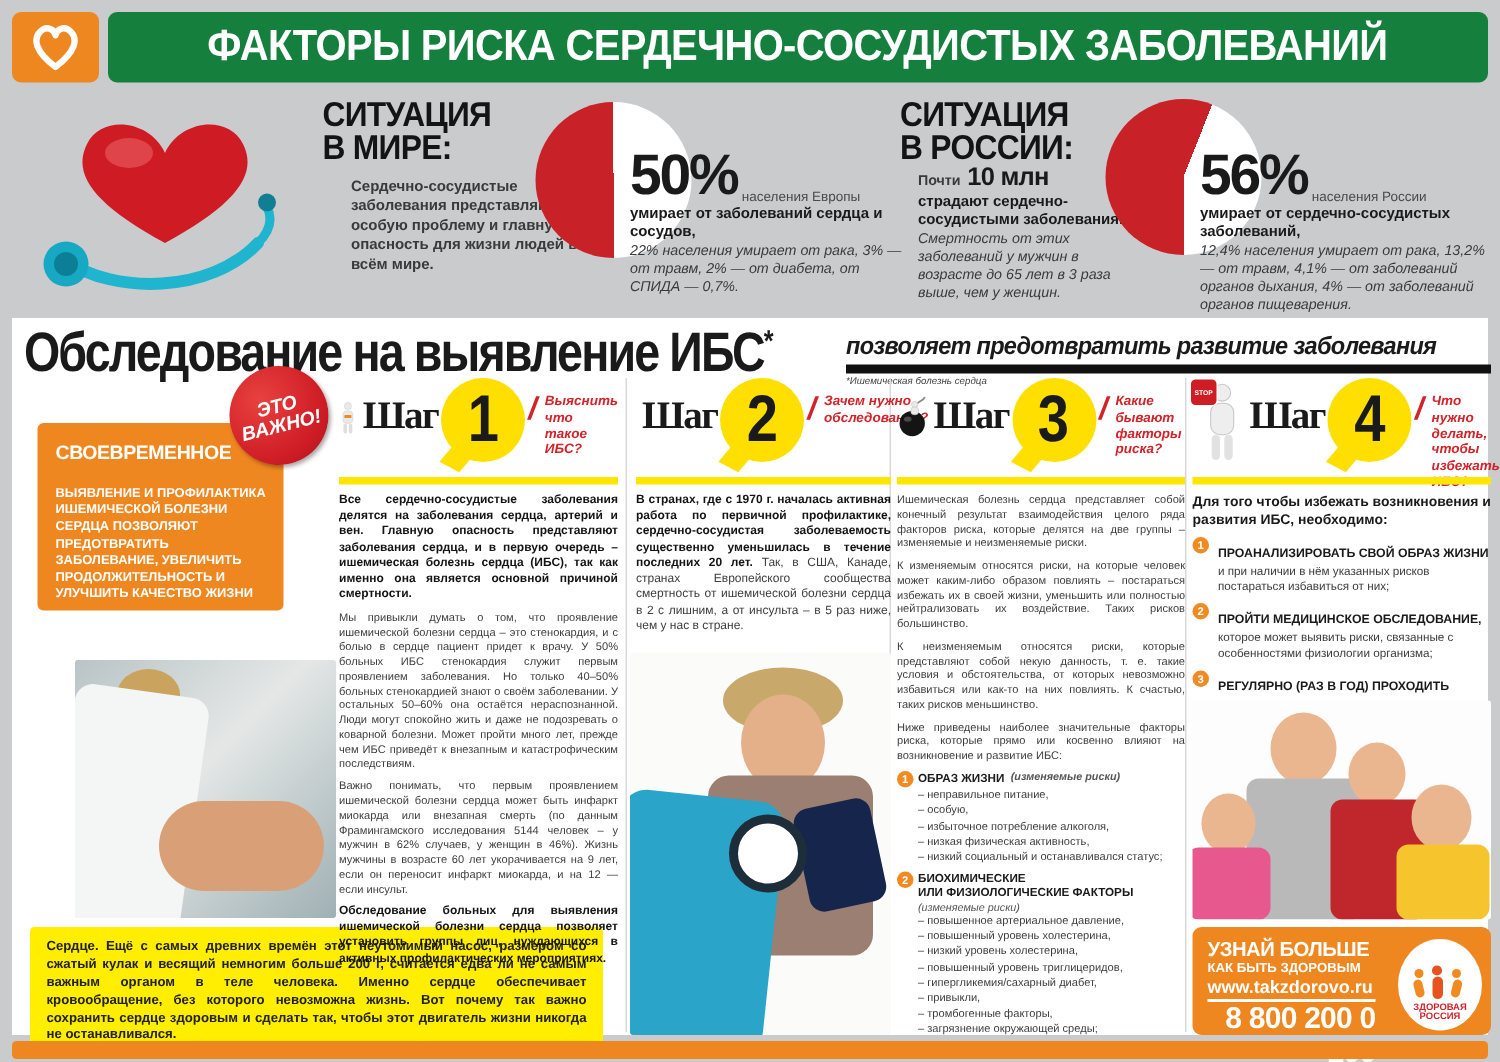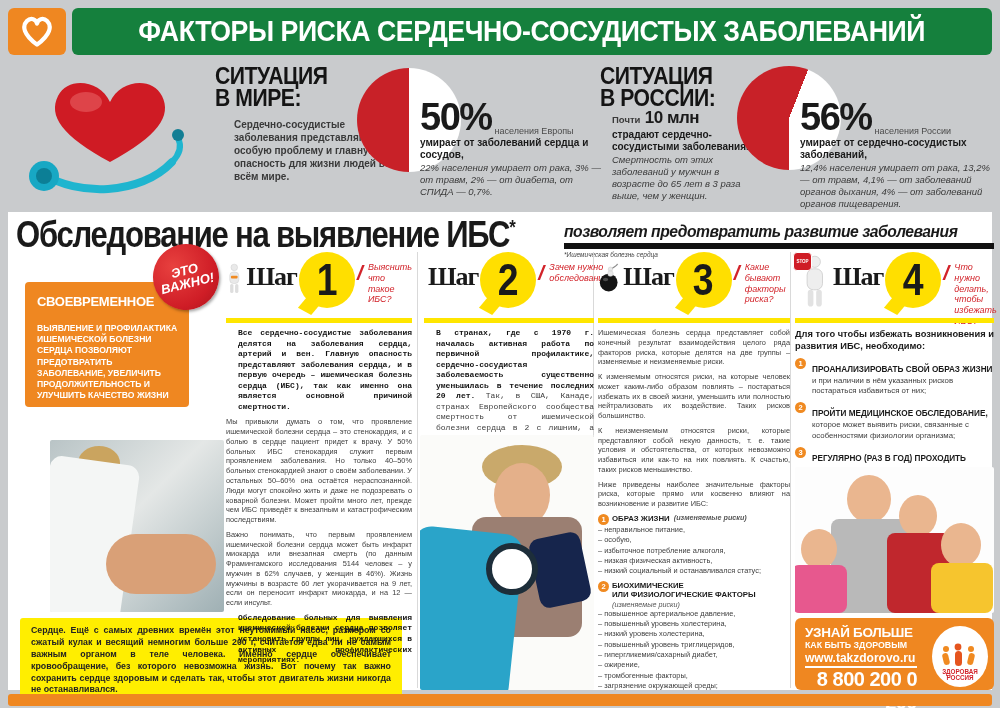--- a/index.html
+++ b/index.html
@@ -39,34 +39,34 @@
   .imp-text{font-size:8.6px;font-weight:bold;line-height:1.3;margin-top:14px;}
 
   .divider{width:1px;background:#d9d9d9;top:40px;height:436px;}
 
   
   .col-head{display:flex;align-items:flex-start;height:64px;}
   .step-word{font-size:26px;font-weight:bold;letter-spacing:-1px;margin:10px 2px 0 4px;font-family:Liberation Serif, serif;}
   .step-circle{position:relative;width:56px;height:56px;background:#ffdf00;border-radius:50%;flex:0 0 auto;display:flex;align-items:center;justify-content:center;}
   .step-circle::after{content:"";position:absolute;left:3px;bottom:-5px;width:15px;height:15px;background:#ffdf00;transform:rotate(28deg) skewX(-12deg);}
   .step-num{font-size:44px;font-weight:bold;transform:scaleX(0.85);line-height:1;}
-  .step-q{position:relative;margin-left:13px;margin-top:10px;color:#d2232a;font-weight:normal;font-style:italic;font-size:9px;line-height:1.2;}
+  .step-q{position:relative;margin-left:13px;margin-top:10px;color:#d2232a;font-weight:bold;font-style:italic;font-size:9px;line-height:1.2;}
   .step-q::before{content:"/";position:absolute;left:-11px;top:-2px;font-size:21px;font-weight:bold;}
   .step-rule{height:5px;background:#ffe600;}
 
   
-  .t-lead{font-size:8px;font-weight:bold;text-align:justify;line-height:1.32;color:#141414;margin:0 0 5px 12px;font-family:Liberation Mono, monospace;}
+  .t-lead{font-size:8px;font-weight:bold;text-align:justify;line-height:1.32;color:#141414;margin:0 0 5px 0;}
   .t-body{font-size:7.4px;text-align:justify;line-height:1.32;color:#3d3d3d;margin:0 0 5px 0;}
   .inline-normal{font-weight:normal;color:#3d3d3d;}
 
   .num-badge{display:inline-block;width:11px;height:11px;border-radius:50%;background:#f08a21;color:#fff;font-size:7.5px;font-weight:bold;text-align:center;line-height:11px;margin-right:3px;flex:0 0 auto;}
   .grp{margin-top:4px;}
   .grp-title{font-size:7.8px;font-weight:bold;line-height:1.2;display:flex;}
   .grp-sub{font-size:7.2px;font-style:italic;color:#555;margin-left:14px;}
-  .li{font-size:7.4px;color:#3d3d3d;line-height:1.4;}
+  .li{font-size:7.4px;color:#3d3d3d;line-height:1.4;margin-left:14px;}
 
   .s4-intro{font-size:9.3px;font-weight:bold;line-height:1.3;margin-bottom:6px;}
   .s4-item{display:flex;margin-bottom:6px;}
   .s4-txt{margin-left:3px;}
   .s4-title{font-size:8.2px;font-weight:bold;line-height:1.25;}
   .s4-rest{font-size:7.8px;color:#3d3d3d;line-height:1.3;}
 
   .heart-box{background:#ffee00;border-radius:3px;padding:7px 11px;font-size:8.8px;font-weight:bold;line-height:1.35;text-align:justify;color:#222;}
 
   
@@ -271,21 +271,21 @@
             <span class="num-badge">2</span>
             <span class="pre">БИОХИМИЧЕСКИЕ
 ИЛИ ФИЗИОЛОГИЧЕСКИЕ ФАКТОРЫ</span>
           </div>
         <div class="grp-sub">(изменяемые риски)</div>
         <div class="li">– повышенное артериальное давление,</div>
         <div class="li">– повышенный уровень холестерина,</div>
         <div class="li">– низкий уровень холестерина,</div>
         <div class="li">– повышенный уровень триглицеридов,</div>
         <div class="li">– гипергликемия/сахарный диабет,</div>
-        <div class="li">– ожирение,</div>
+        <div class="li">– привыкли,</div>
         <div class="li">– тромбогенные факторы,</div>
         <div class="li">– загрязнение окружающей среды;</div>
       </div>
 
       <div class="grp">
         <div class="grp-title">
             <span class="num-badge">3</span>
             <span class="pre">ИНДИВИДУАЛЬНЫЕ ХАРАКТЕРИСТИКИ</span>
           </div>
         <div class="grp-sub">(неизменяемые риски)</div>

